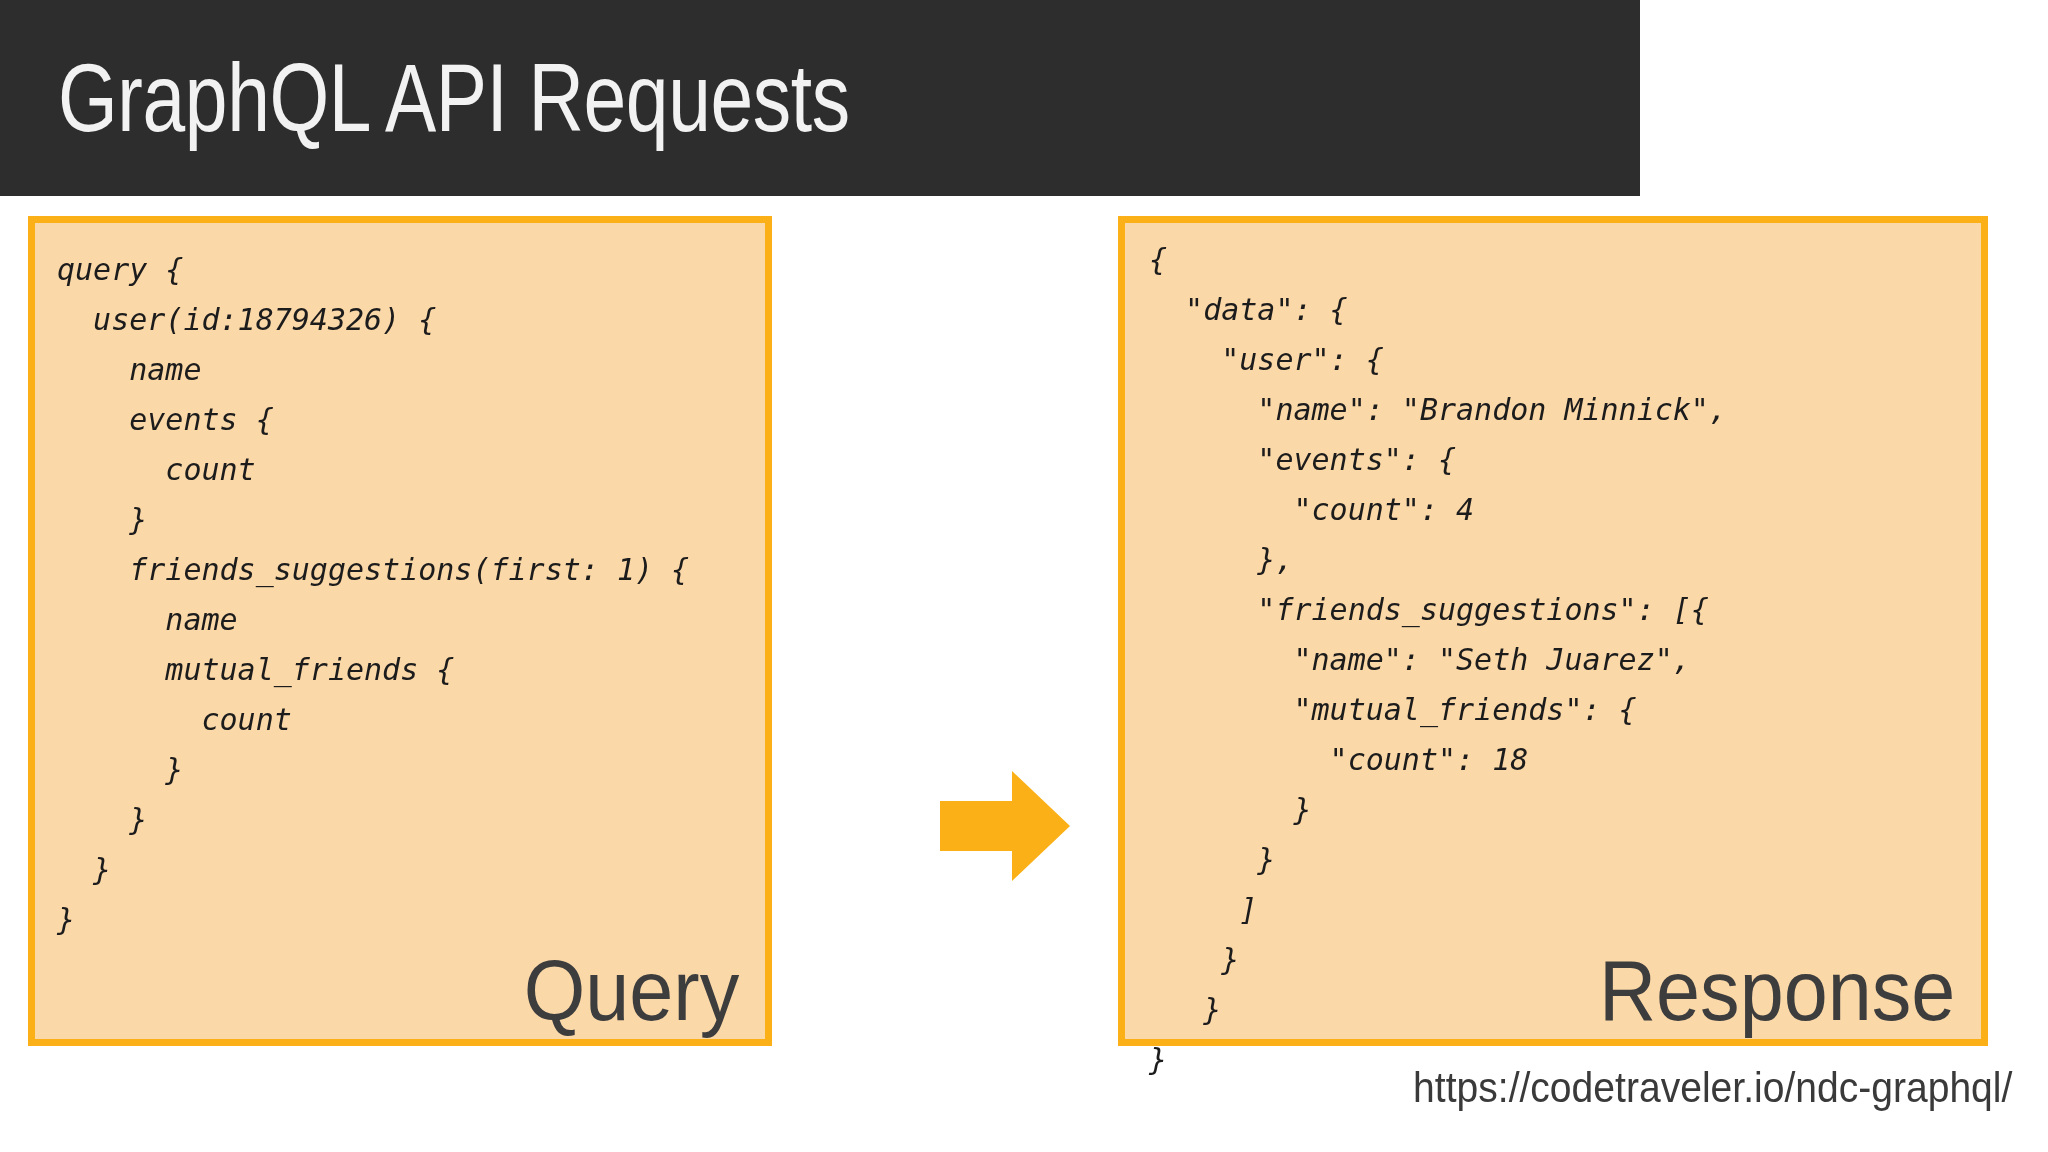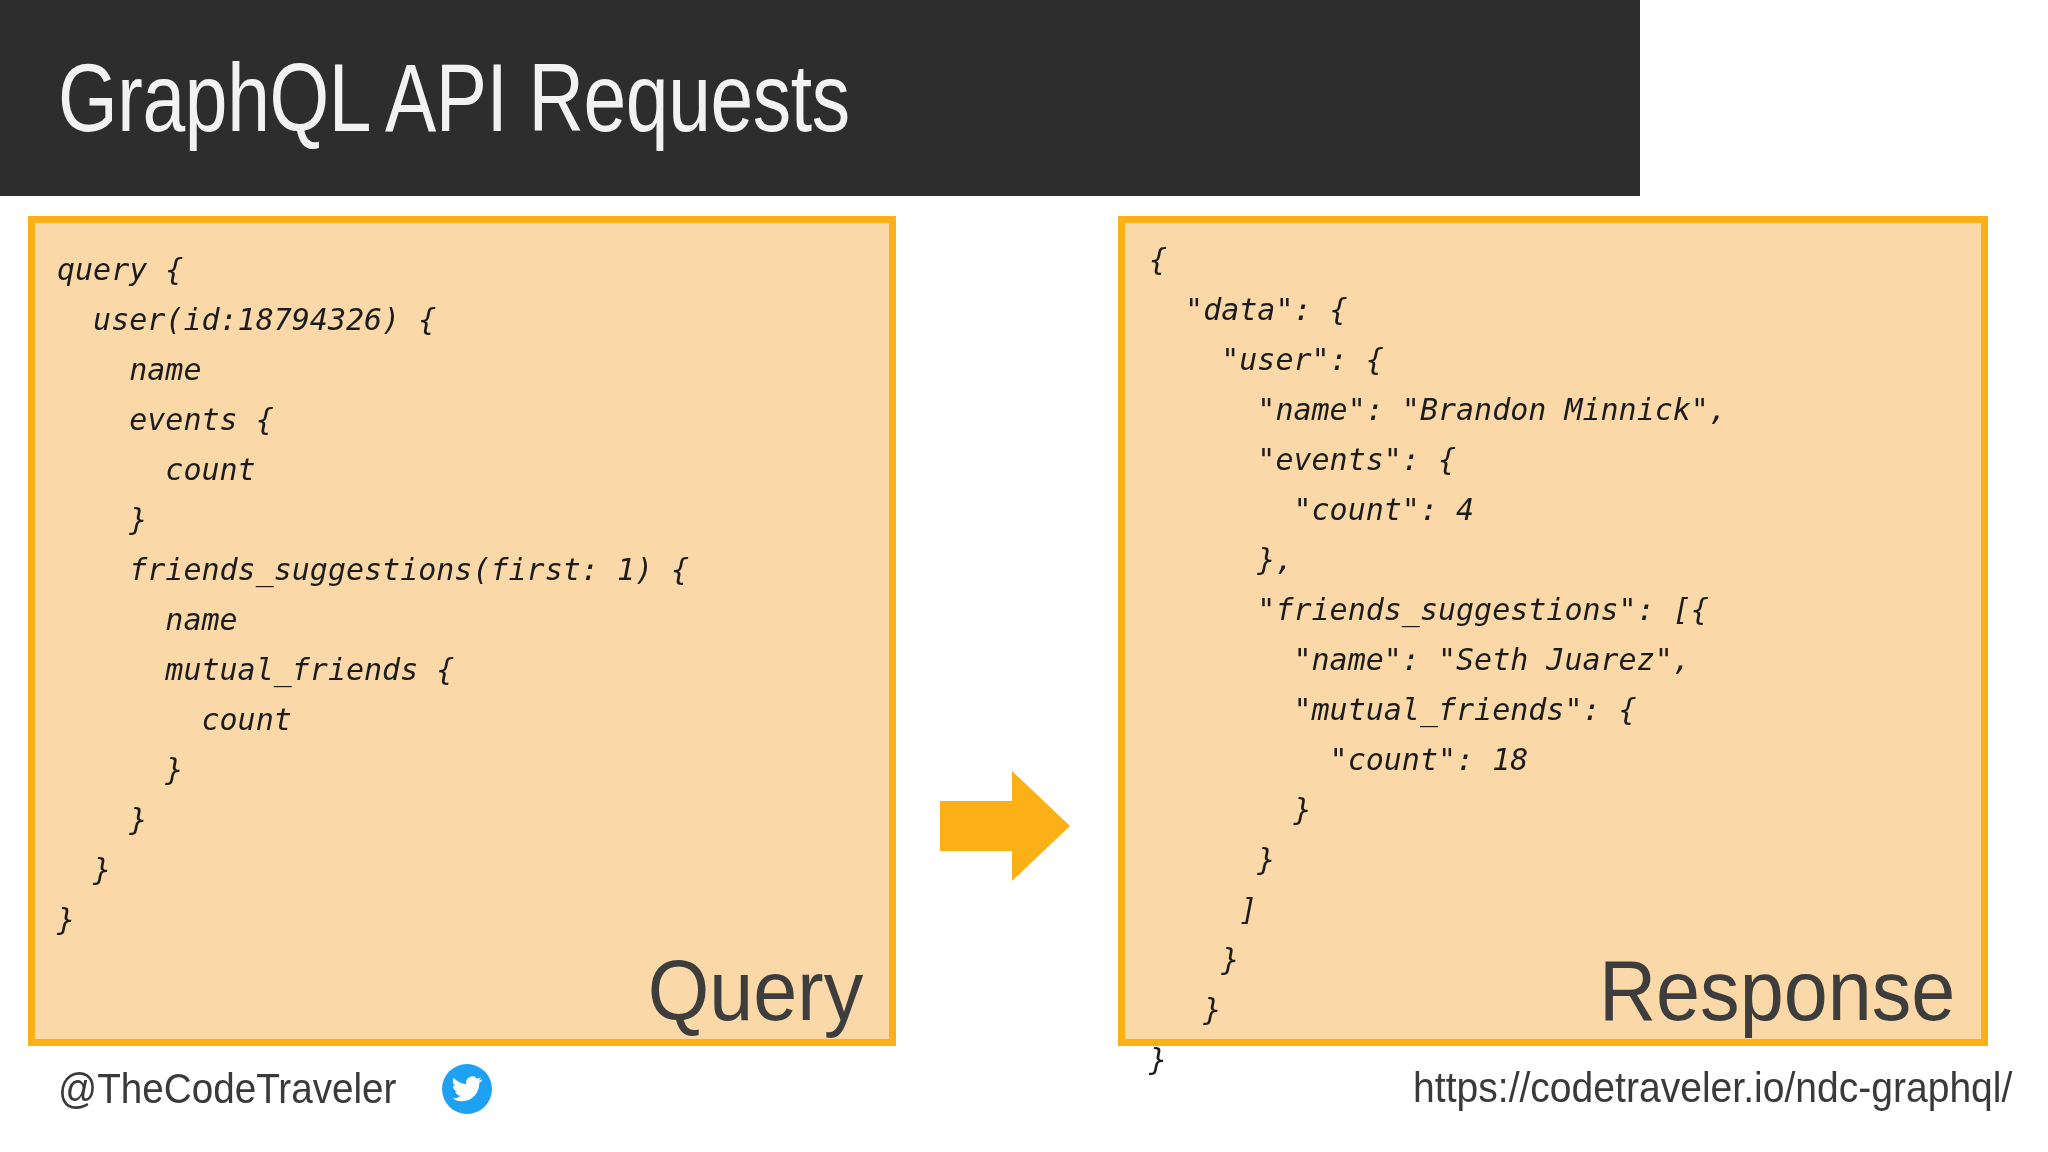--- a/index.html
+++ b/index.html
@@ -51,21 +51,21 @@
 
   .code-panel {
     position: absolute;
     background: #fbd8a8;
     border: 7px solid #fbb017;
     box-sizing: border-box;
   }
   .panel-query {
     left: 28px;
     top: 20px;
-    width: 868px;
+    width: 744px;
     height: 830px;
   }
   .panel-response {
     left: 1118px;
     top: 20px;
     width: 870px;
     height: 830px;
   }
 
   .code-block {
@@ -206,22 +206,14 @@
       }
      ]
     }
    }
 }</pre>
     <div class="panel-caption">Response</div>
   </div>
 </div>
 
 <div class="footer">
-  <div class="footer-left">
-    <span class="handle-text">@TheCodeTraveler</span>
-    <span class="twitter-badge">
-      <svg width="32" height="32" viewBox="0 0 24 24" aria-hidden="true">
-        <path fill="#ffffff" d="M23 4.9c-.8.4-1.7.7-2.6.8 1-.6 1.7-1.5 2-2.6-.9.5-1.9.9-3 1.1a4.6 4.6 0 0 0-7.9 4.2A13.1 13.1 0 0 1 2 3.6a4.6 4.6 0 0 0 1.4 6.2c-.7 0-1.4-.2-2-.6v.1c0 2.2 1.6 4.1 3.7 4.5-.7.2-1.4.2-2 .1.6 1.8 2.3 3.2 4.3 3.2A9.3 9.3 0 0 1 1 19.1a13 13 0 0 0 7.1 2.1c8.5 0 13.1-7 13.1-13.1v-.6c.9-.7 1.7-1.5 2.3-2.4z"></path>
-      </svg>
-    </span>
-  </div>
   <div class="footer-right">https://codetraveler.io/ndc-graphql/</div>
 </div>
 
 </body></html>

